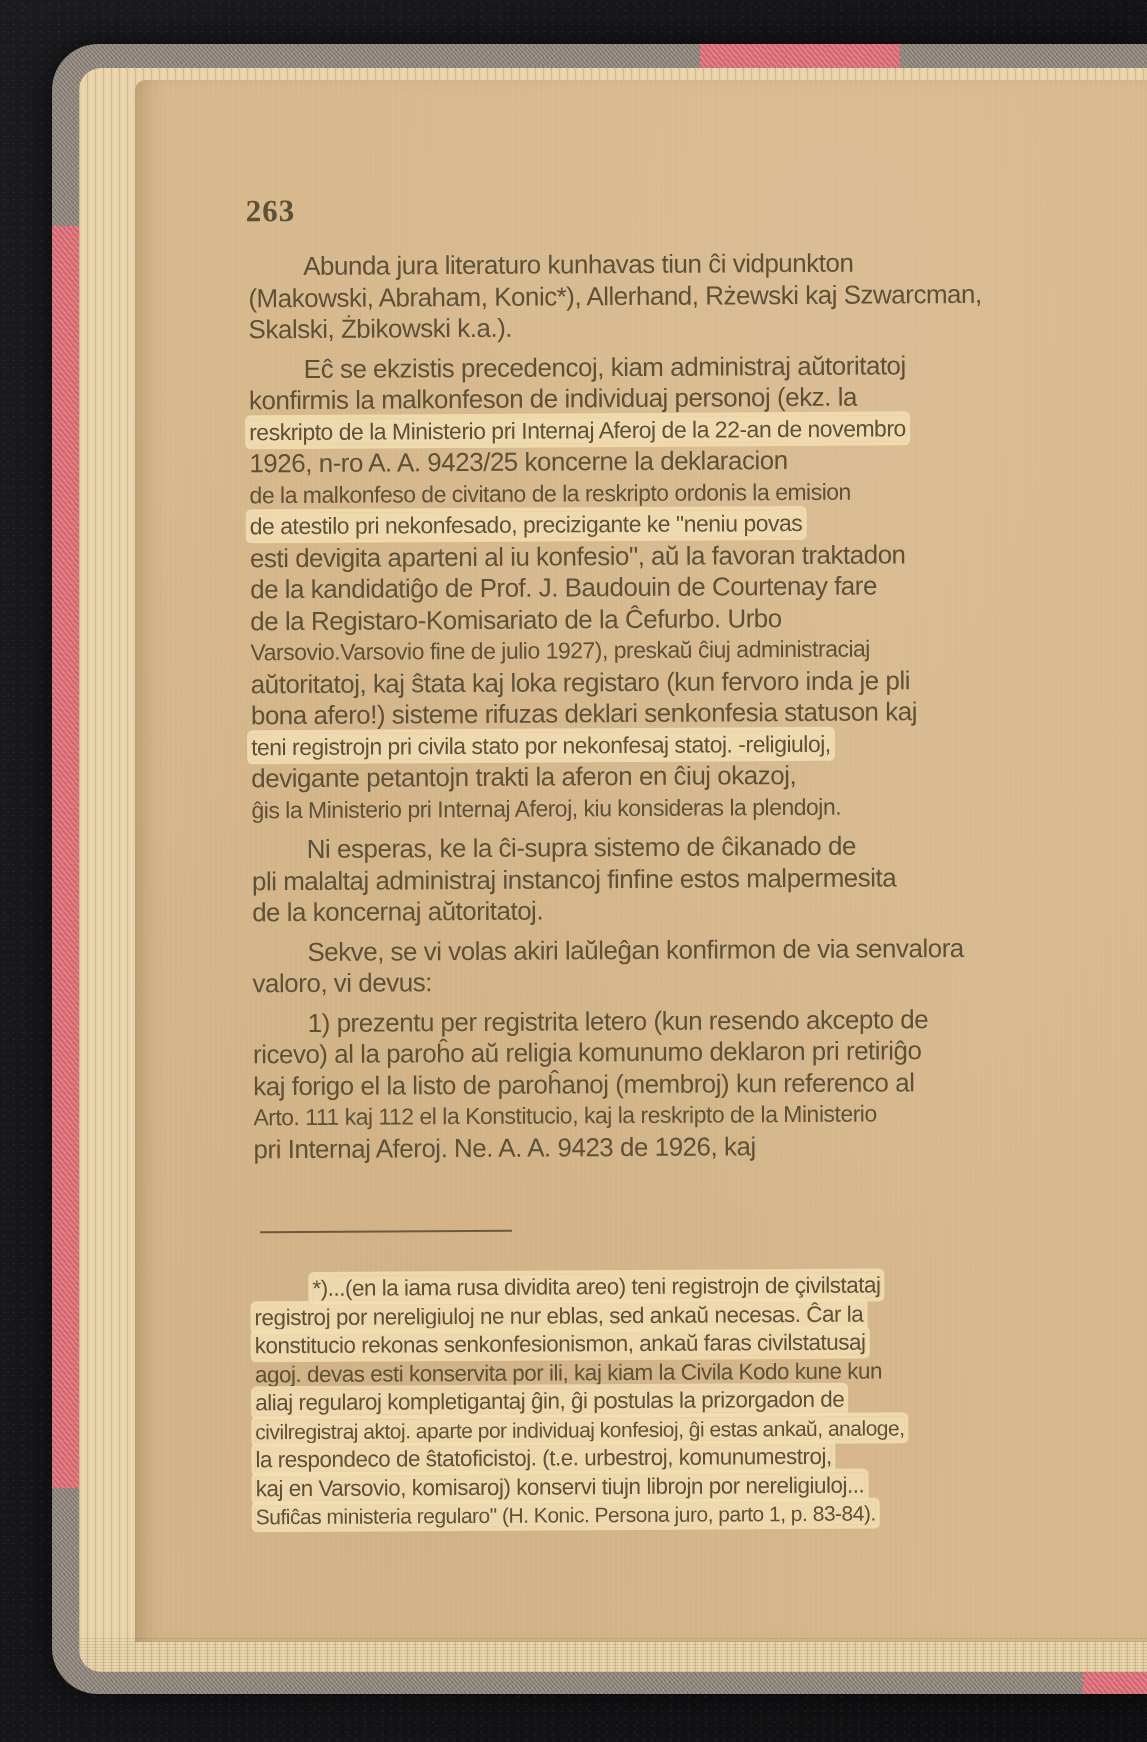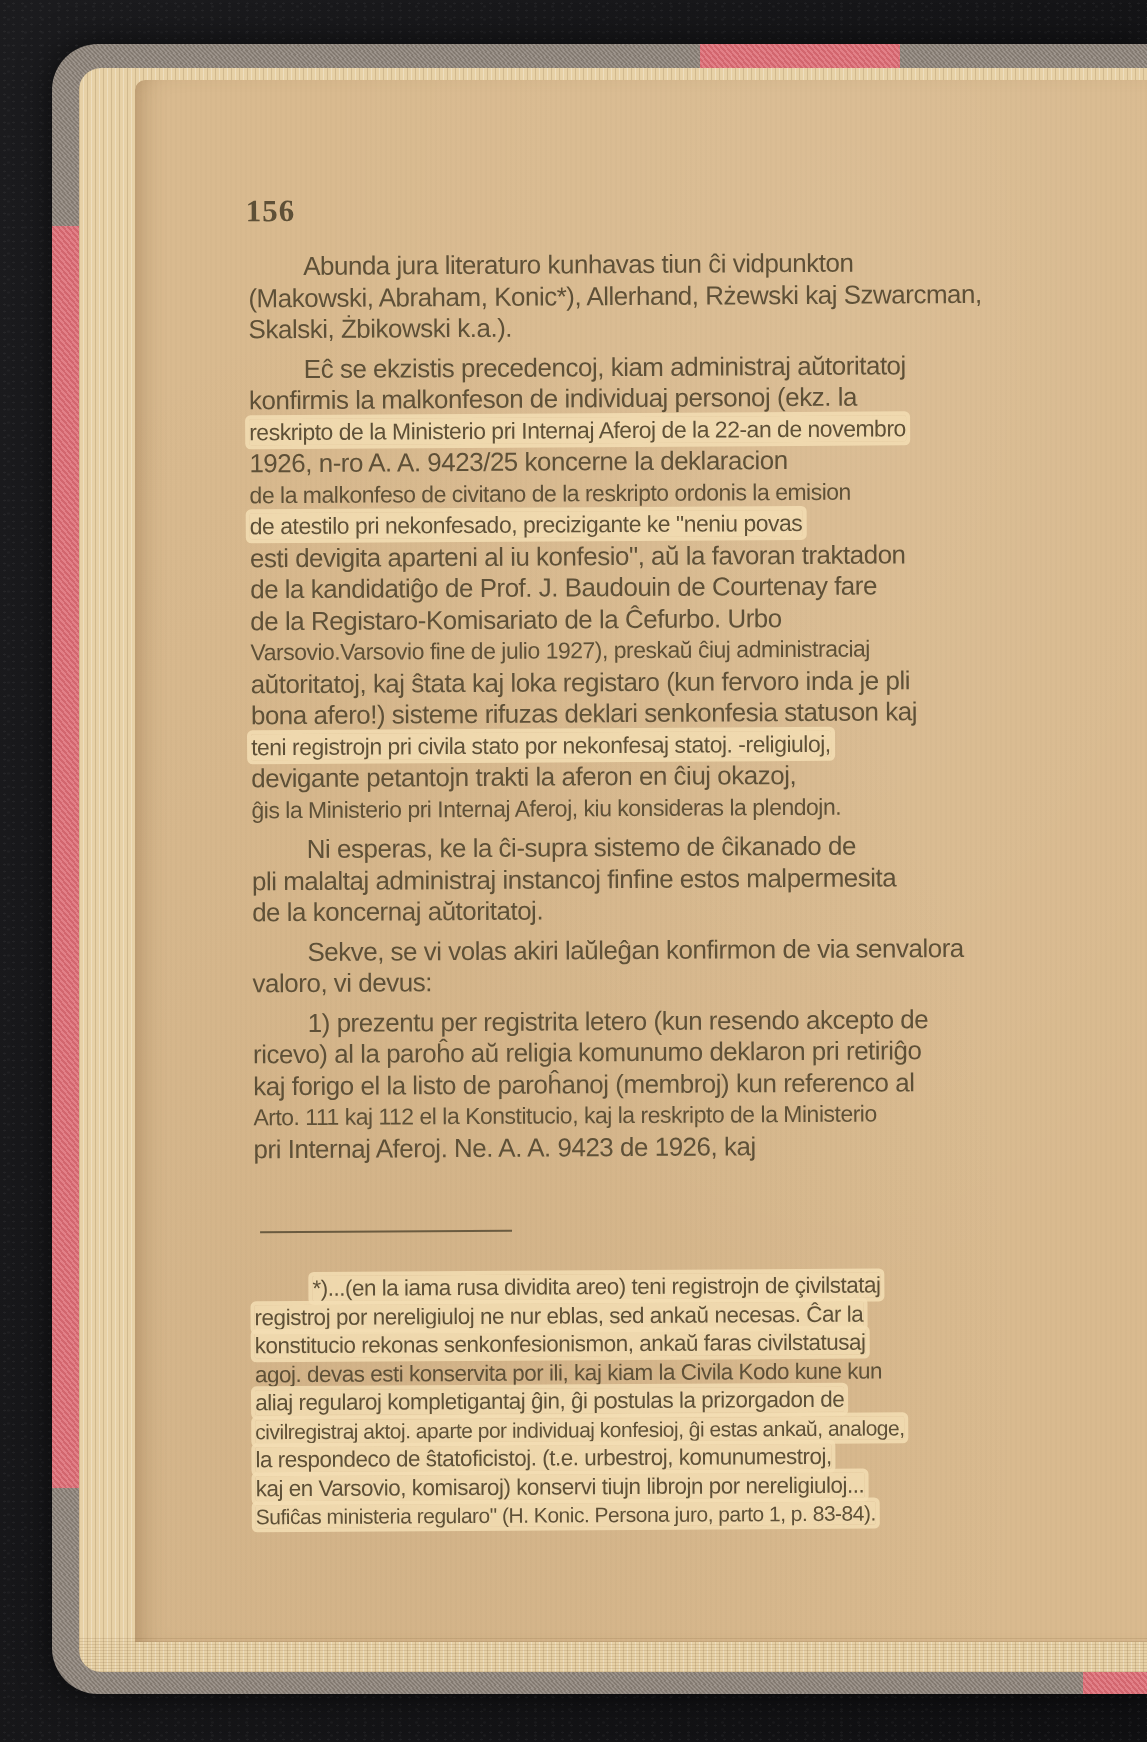--- a/index.html
+++ b/index.html
@@ -82,21 +82,21 @@
 <div class="book">
   <div class="red-accent red-spine"></div>
   <div class="red-accent red-top"></div>
   <div class="red-accent red-bottom-right"></div>
   <div class="red-accent red-bottom-left"></div>
 
   <div class="pages">
     <div class="sheet">
       <div class="content">
 
-        <div class="pagenum">156</div>
+        <div class="pagenum">263</div>
 
         <div class="body-block">
             <div class="line para indent"><span class="txt">Abunda jura literaturo kunhavas tiun ĉi vidpunkton</span></div>
             <div class="line"><span class="txt">(Makowski, Abraham, Konic*), Allerhand, Rżewski kaj Szwarcman,</span></div>
             <div class="line"><span class="txt">Skalski, Żbikowski k.a.).</span></div>
             <div class="line para indent"><span class="txt">Eĉ se ekzistis precedencoj, kiam administraj aŭtoritatoj</span></div>
             <div class="line"><span class="txt">konfirmis la malkonfeson de individuaj personoj (ekz. la</span></div>
             <div class="line sm"><span class="txt hl">reskripto de la Ministerio pri Internaj Aferoj de la 22-an de novembro</span></div>
             <div class="line"><span class="txt">1926, n-ro A. A. 9423/25 koncerne la deklaracion</span></div>
             <div class="line sm"><span class="txt">de la malkonfeso de civitano de la reskripto ordonis la emision</span></div>

